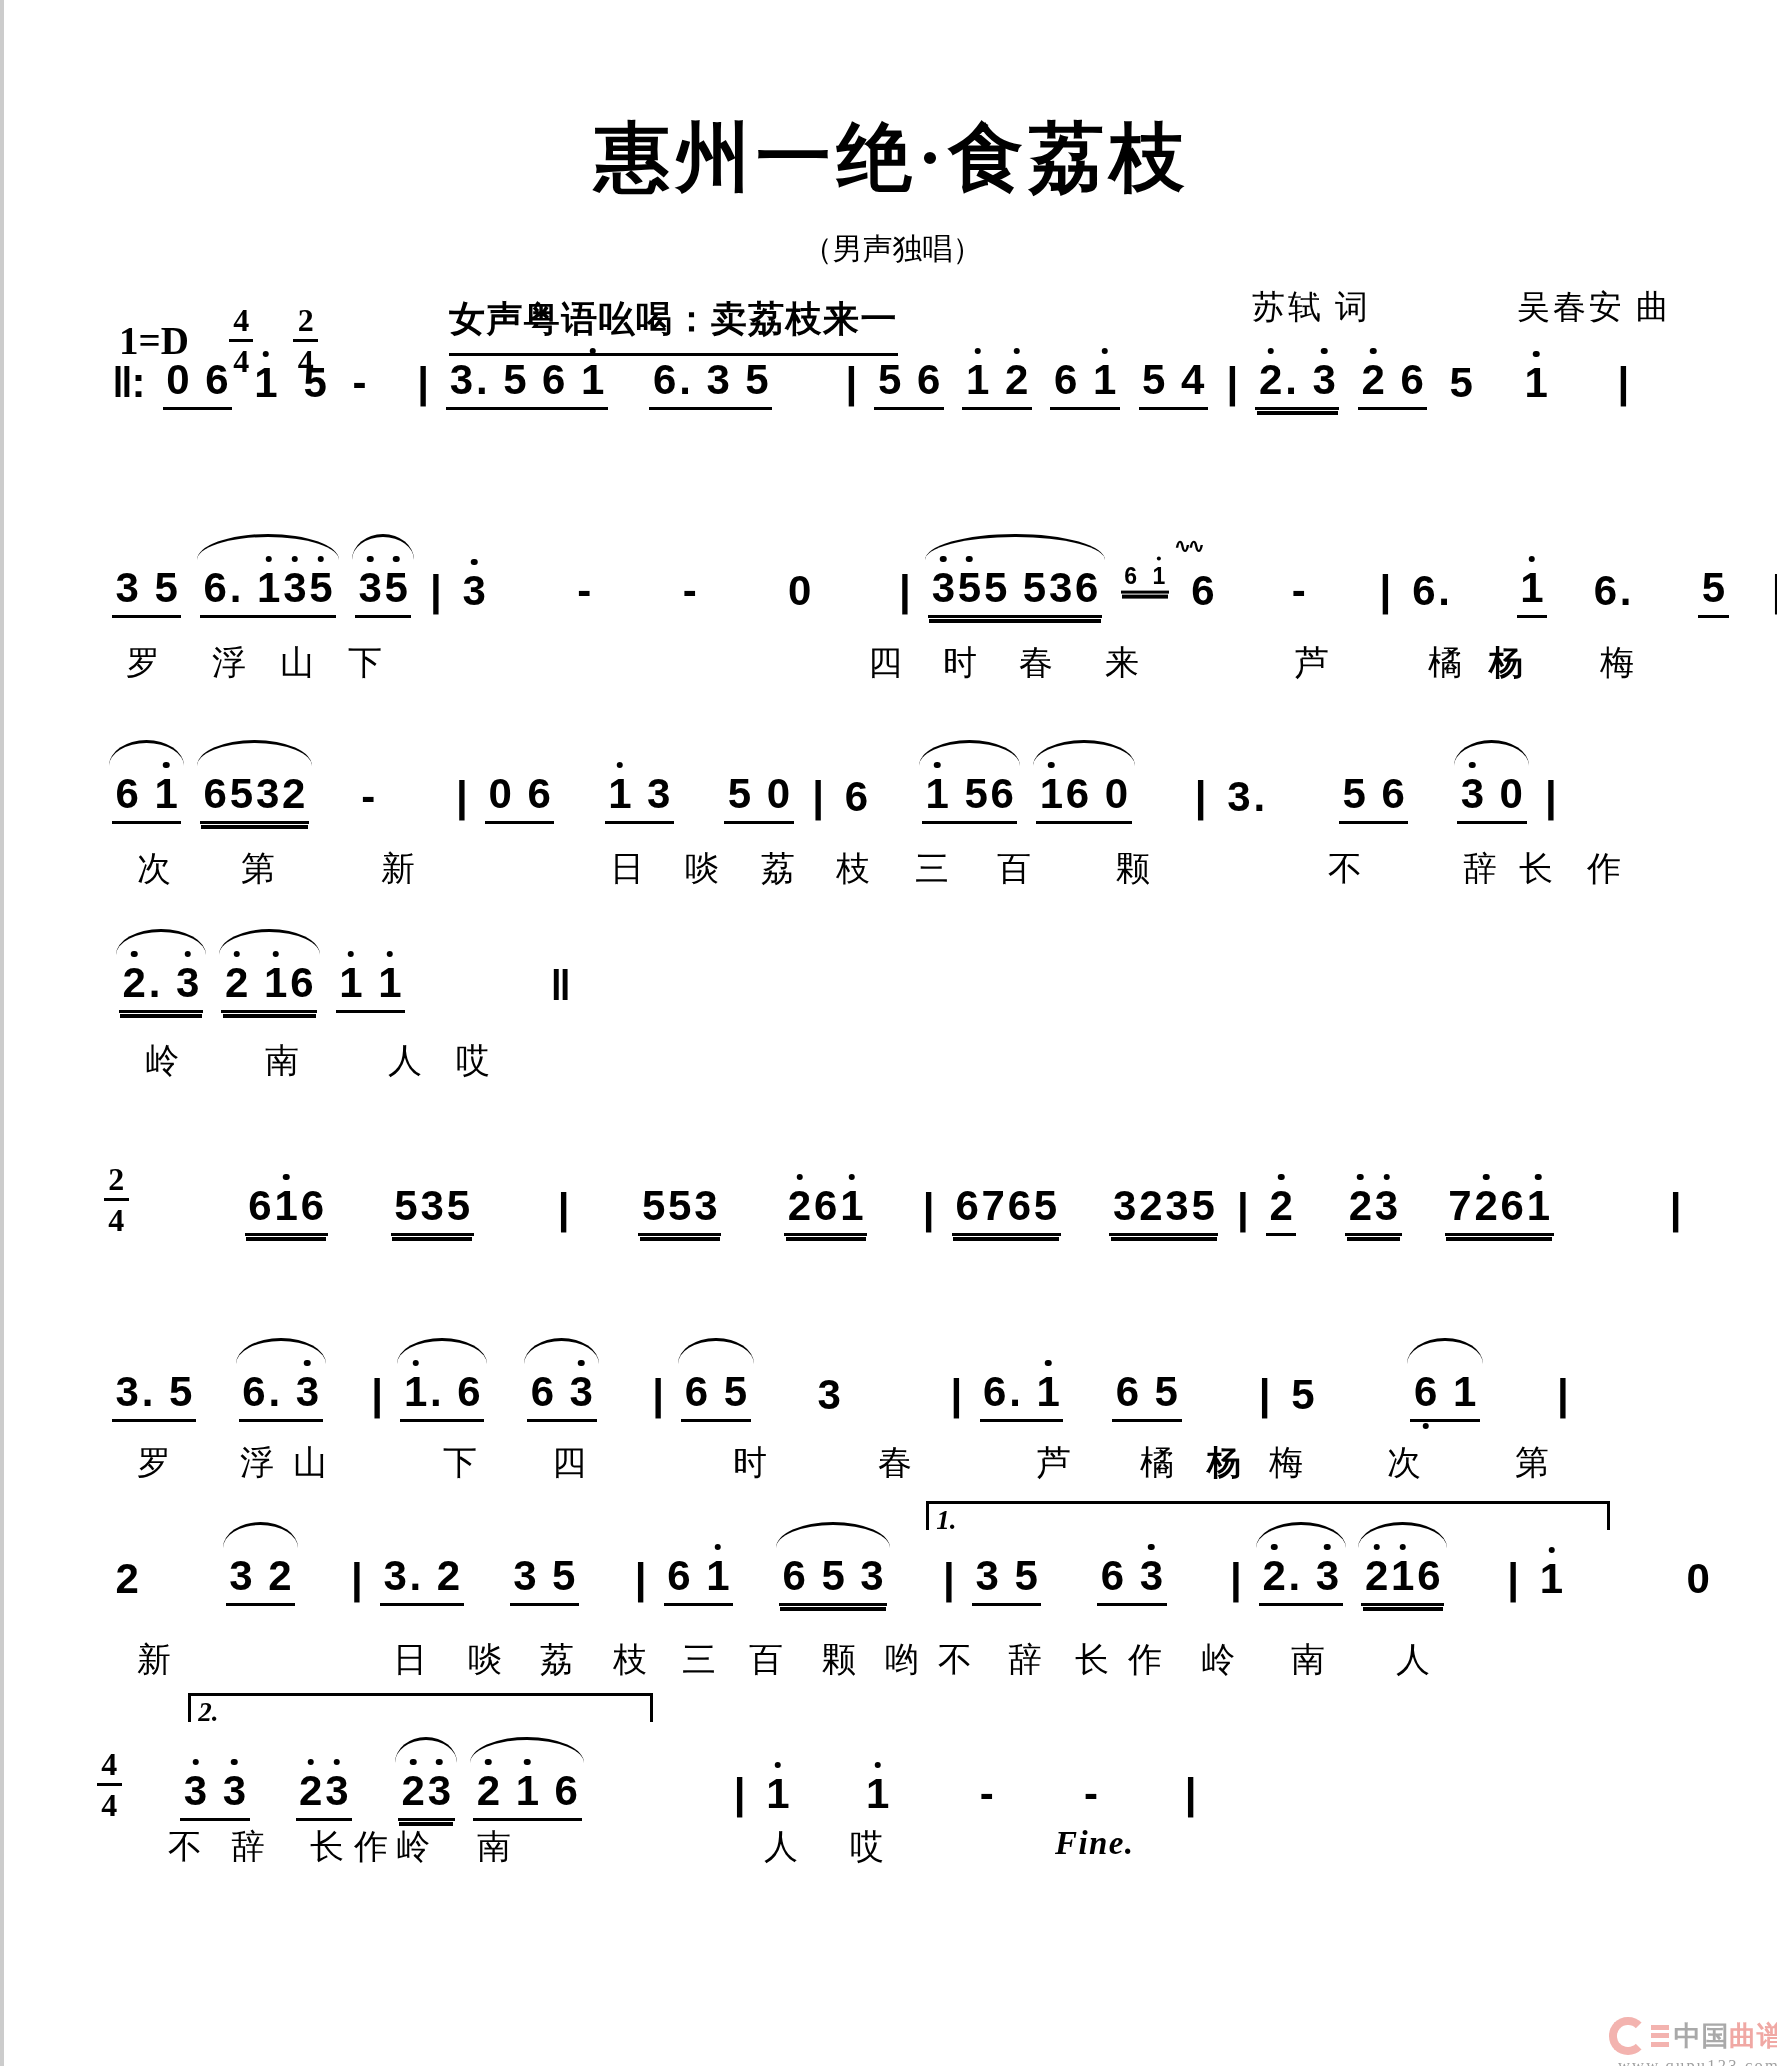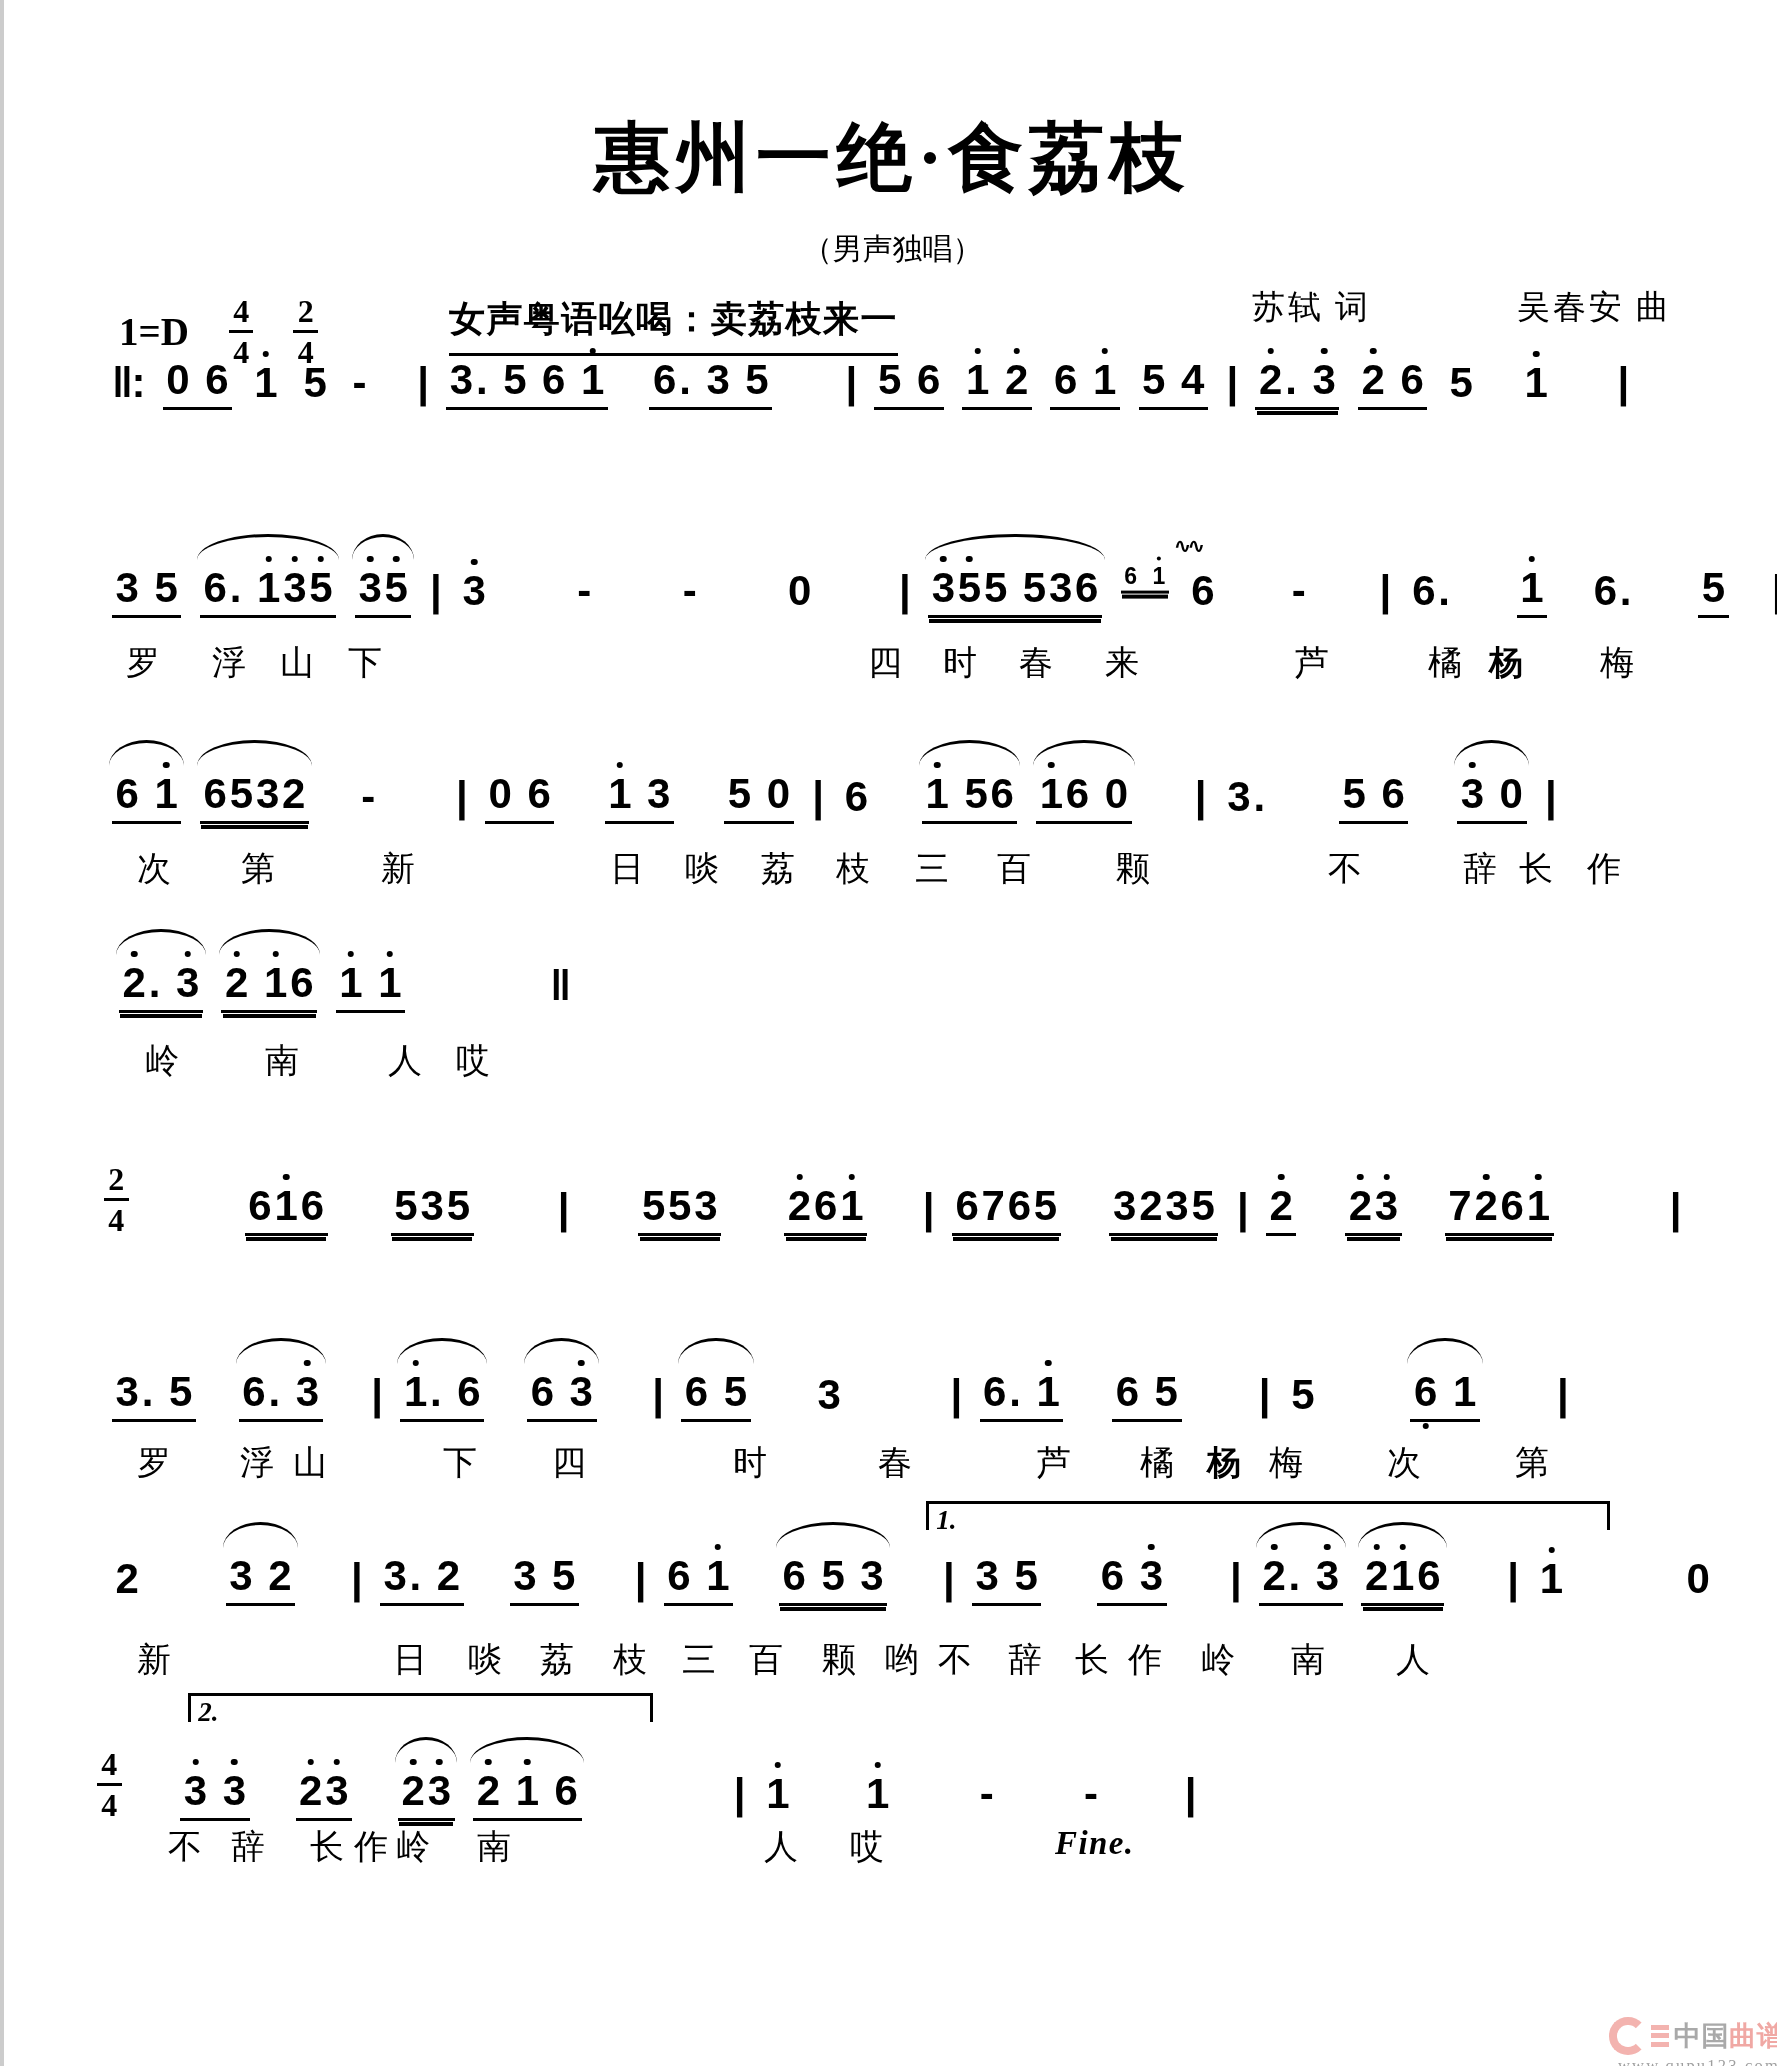--- a/index.html
+++ b/index.html
@@ -5,21 +5,21 @@
   html,body{margin:0;padding:0;background:#fff;}
   #page{position:relative;width:1777px;height:2066px;background:#ffffff;
         border-left:4.3px solid #cccccc;overflow:hidden;
         font-family:"Liberation Serif","DejaVu Serif",serif;color:#000;}
   
   .title{position:absolute;top:108px;left:0;right:0;text-align:center;
          font-size:75px;font-weight:bold;letter-spacing:5.7px;}
   .subtitle{position:absolute;top:229px;left:0;right:0;text-align:center;font-size:30px;}
   .credit{position:absolute;top:285px;font-size:33px;letter-spacing:2.9px;}
   #lyricist{left:1248px;} #composer{left:1513px;}
-  .keyrow{position:absolute;left:115px;top:295px;display:flex;align-items:center;gap:40px;}
+  .keyrow{position:absolute;left:115px;top:304px;display:flex;align-items:center;gap:40px;}
   .keysig{font-size:39px;font-weight:bold;font-family:"Liberation Serif",serif;}
   .meter{display:inline-flex;flex-direction:column;align-items:center;line-height:1;
          font-weight:bold;font-family:"Liberation Serif",serif;}
   .meter .num{font-size:32px;border-bottom:3.6px solid #000;padding:0 4.3px 2.9px;}
   .meter .den{font-size:32px;padding-top:2.9px;}
   .callout{position:absolute;left:445px;top:295px;font-size:36px;font-weight:bold;
            font-family:"Liberation Sans","DejaVu Sans",sans-serif;
            border-bottom:3.6px solid #000;padding-bottom:8.6px;letter-spacing:1.4px;}
   
   .score-line{position:absolute;display:flex;align-items:flex-end;gap:18.6px;

